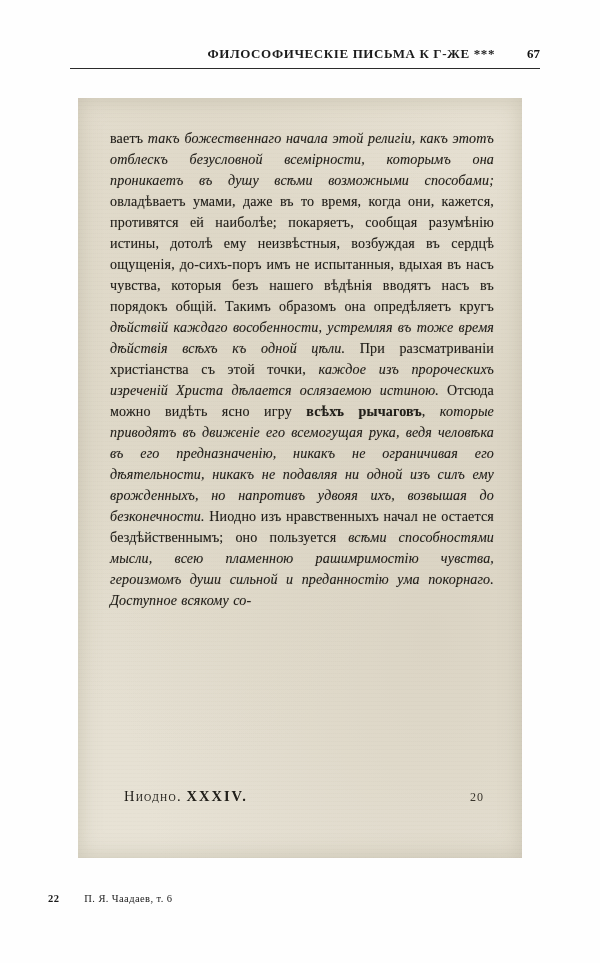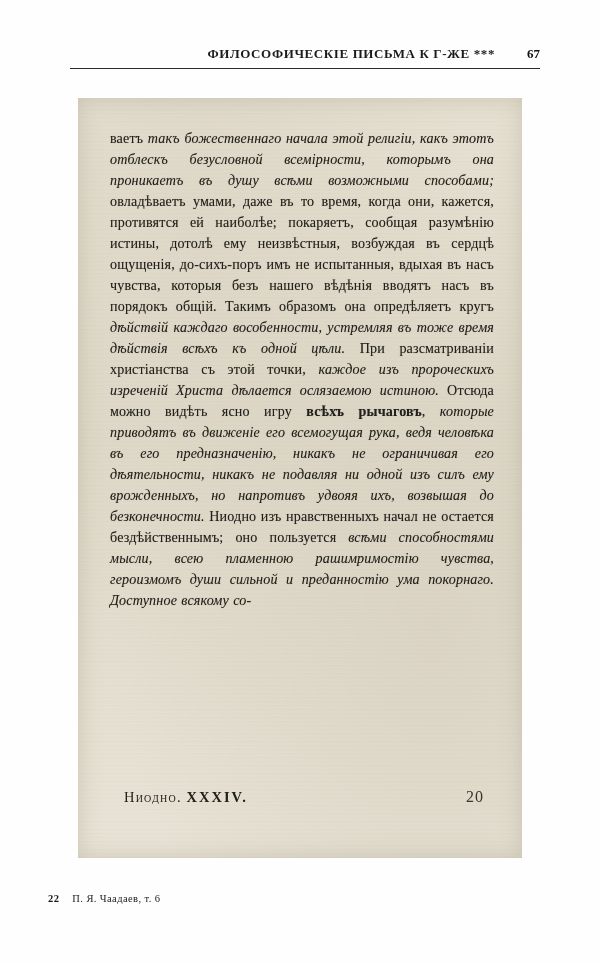--- a/index.html
+++ b/index.html
@@ -120,38 +120,38 @@
     letter-spacing: 1.2px;
     font-variant: small-caps;
     color: #23211c;
   }
   .colophon .sig .num {
     letter-spacing: 2px;
     font-weight: 700;
     text-align: right;
   }
   .colophon .catch {
-    font-size: 16px;
+    font-size: 12px;
     color: #3a362e;
     letter-spacing: 1px;
   }
 
   
   .footer {
     position: absolute;
     left: 48px;
     top: 893px;
     font-size: 10.5px;
     letter-spacing: 0.4px;
     color: #1a1a1a;
     font-family: "Liberation Serif", serif;
   }
   .footer .fnum {
     font-weight: 700;
-    margin-right: 10px;
+    margin-right: 22px;
   }
 </style>
 </head>
 <body>
 
 <div class="page">
 
   <div class="running-head">
     <span class="title">ФИЛОСОФИЧЕСКІЕ ПИСЬМА К Г-ЖЕ ***</span>
     <span class="folio">67</span>

